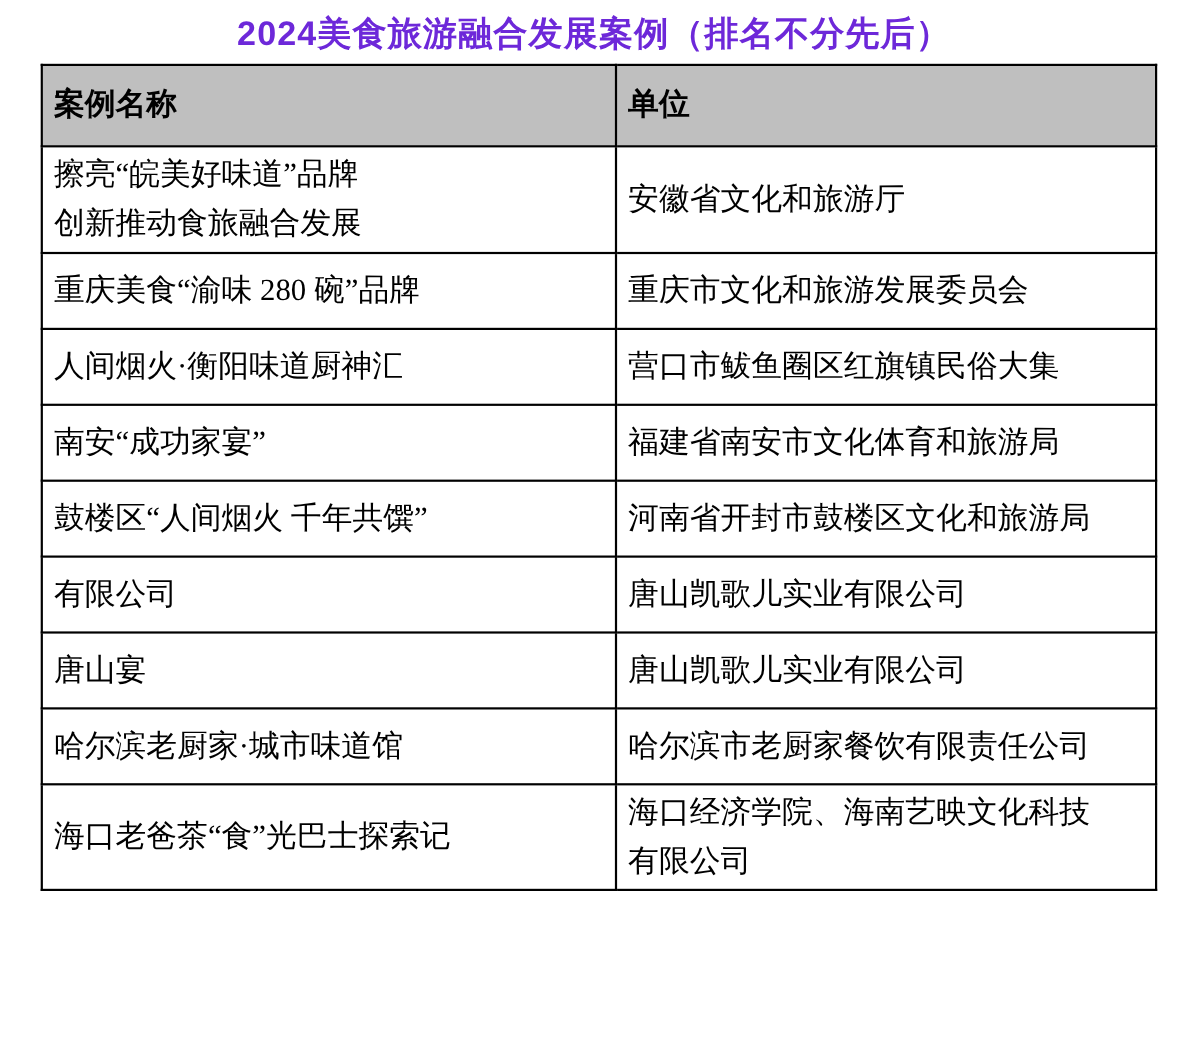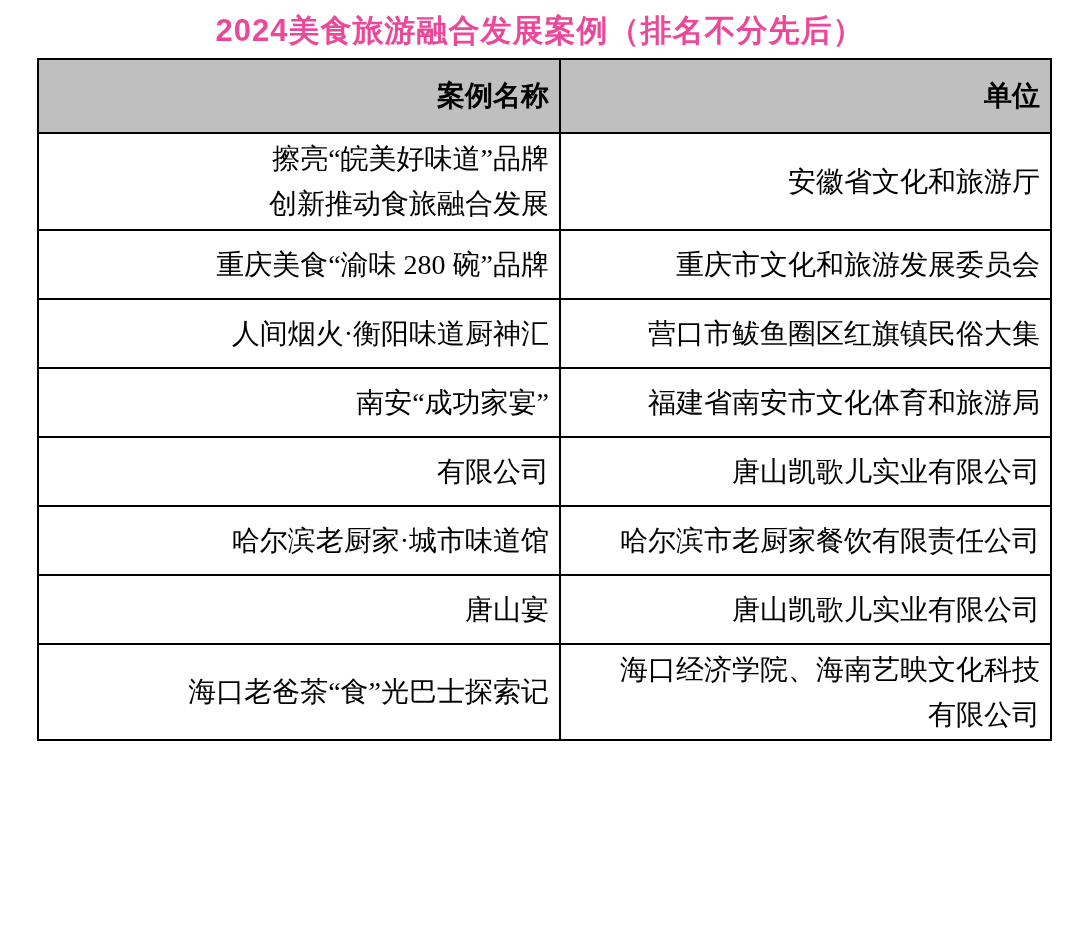--- a/index.html
+++ b/index.html
@@ -18,36 +18,36 @@
   }
   .title {
     margin: 0;
     padding-top: 13px;
     height: 42px;
     text-align: center;
     font-family: "Liberation Sans", sans-serif;
     font-weight: bold;
     font-size: 31px;
     line-height: 36px;
-    color: #ec4899;
+    color: #6d28d9;
     letter-spacing: 1px;
   }
   table.cases {
     border-collapse: collapse;
     table-layout: fixed;
     width: 1013px;
     margin-left: 37px;
     margin-top: 3px;
   }
   table.cases col.c1 { width: 522px; }
   table.cases col.c2 { width: 491px; }
   table.cases th,
   table.cases td {
     border: 2px solid #000000;
-    text-align: right;
+    text-align: left;
     vertical-align: middle;
     padding: 2px 10px;
     font-size: 28px;
     line-height: 1.62;
     white-space: pre-line;
     overflow: hidden;
   }
   table.cases th {
     background: #bfbfbf;
     font-weight: bold;
@@ -85,30 +85,34 @@
       </tr>
       <tr class="row">
         <td>人间烟火·衡阳味道厨神汇</td>
         <td>营口市鲅鱼圈区红旗镇民俗大集</td>
       </tr>
       <tr class="row">
         <td>南安“成功家宴”</td>
         <td>福建省南安市文化体育和旅游局</td>
       </tr>
       <tr class="row">
+        <td>鼓楼区“人间烟火 千年共馔”</td>
+        <td>河南省开封市鼓楼区文化和旅游局</td>
+      </tr>
+      <tr class="row">
         <td>有限公司</td>
+        <td>唐山凯歌儿实业有限公司</td>
+      </tr>
+      <tr class="row">
+        <td>唐山宴</td>
         <td>唐山凯歌儿实业有限公司</td>
       </tr>
       <tr class="row">
         <td>哈尔滨老厨家·城市味道馆</td>
         <td>哈尔滨市老厨家餐饮有限责任公司</td>
-      </tr>
-      <tr class="row">
-        <td>唐山宴</td>
-        <td>唐山凯歌儿实业有限公司</td>
       </tr>
       <tr class="row tall">
         <td>海口老爸茶“食”光巴士探索记</td>
         <td>海口经济学院、海南艺映文化科技
 有限公司</td>
       </tr>
     </tbody>
   </table>
 </div>
 

